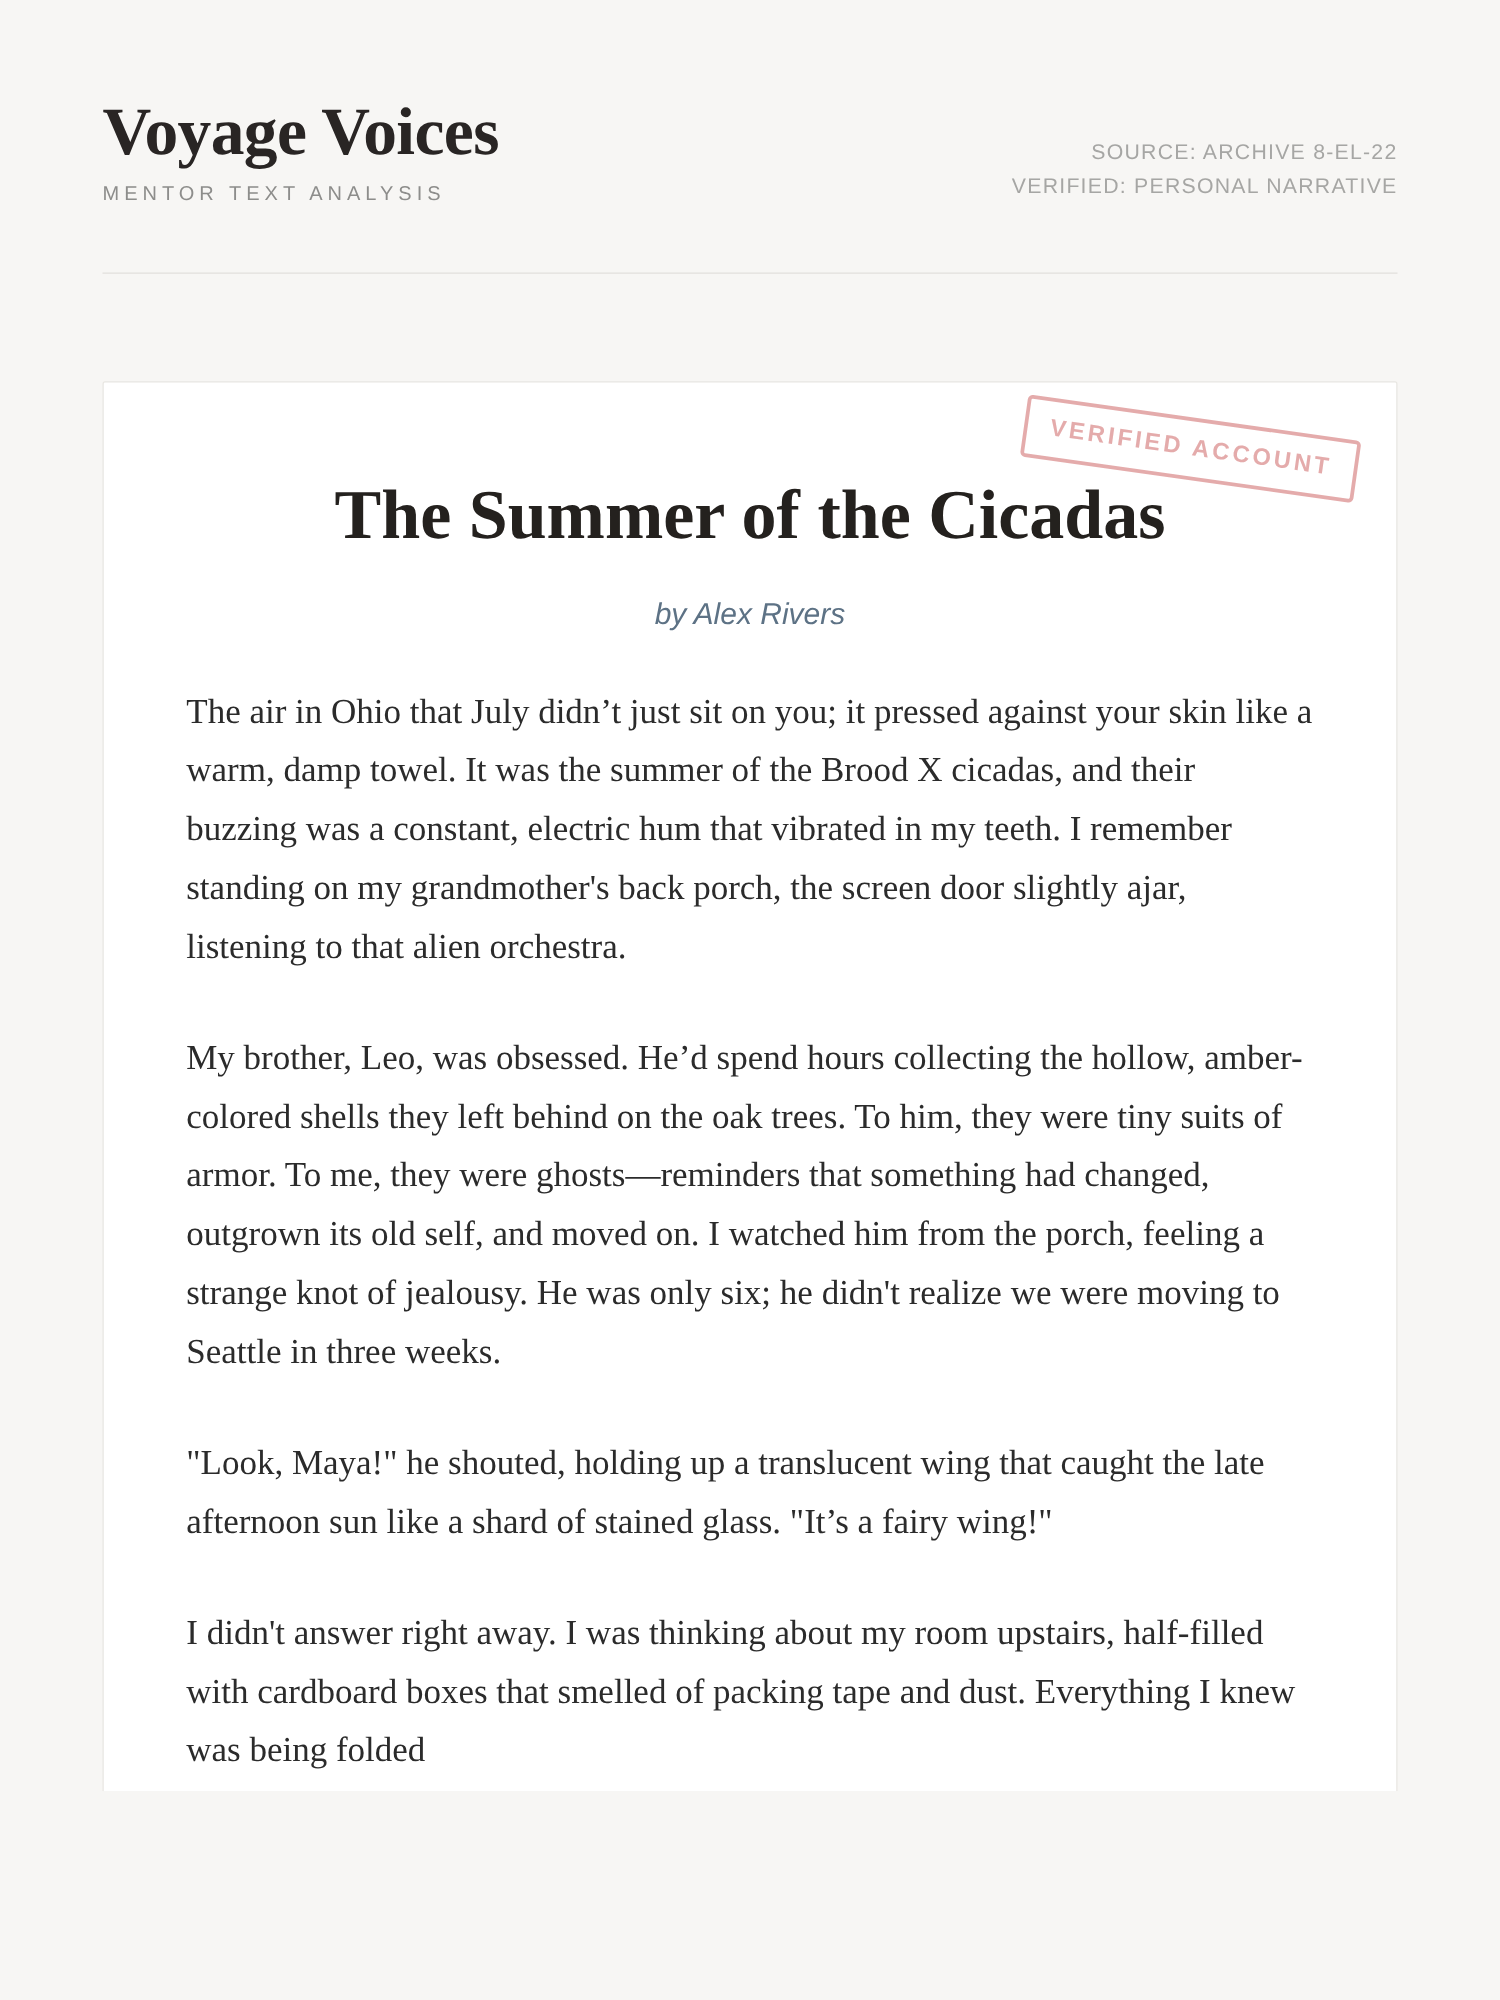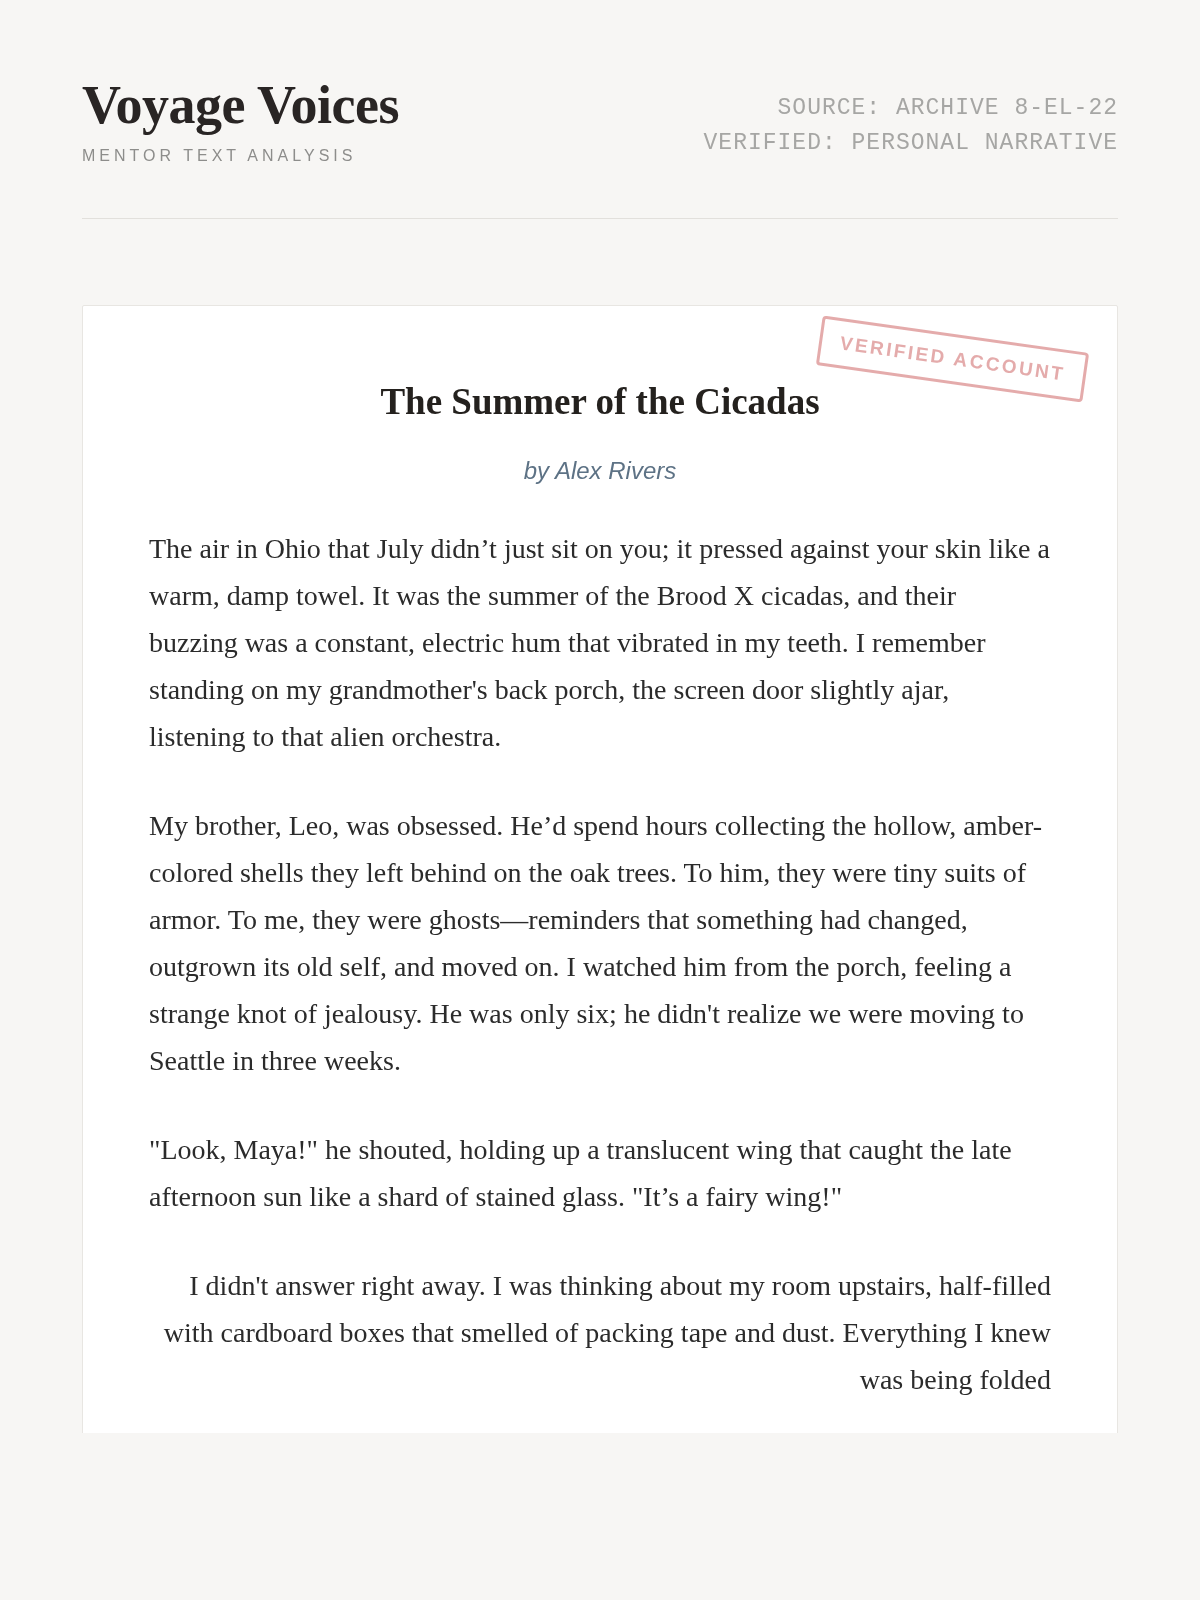--- a/index.html
+++ b/index.html
@@ -41,22 +41,22 @@
   .brand-subtitle{
     margin-top:16px;
     font-family:"Liberation Sans", sans-serif;
     font-size:16px;
     letter-spacing:4px;
     color:#8d8d8b;
     font-weight:400;
   }
   .header-meta{
     text-align:right;
-    font-family:Liberation Mono, monospace;
-    font-size:23px;
+    font-family:Liberation Sans, sans-serif;
+    font-size:17px;
     letter-spacing:1px;
     color:#a6a6a4;
     line-height:1.55;
     padding-bottom:2px;
   }
   .divider{
     border:none;
     border-top:1px solid #e2e0dc;
     margin:54px 82px 0 82px;
   }
@@ -83,42 +83,42 @@
     letter-spacing:2.5px;
     padding:11px 18px;
     border-radius:4px;
     opacity:0.9;
     white-space:nowrap;
   }
   .article-title{
     text-align:center;
     font-family:"Liberation Serif", serif;
     font-weight:700;
-    font-size:37px;
+    font-size:56px;
     letter-spacing:0px;
     color:#24211e;
     margin-top:2px;
   }
   .article-byline{
     text-align:center;
     font-family:"Liberation Sans", sans-serif;
     font-style:italic;
     font-size:24px;
     color:var(--byline);
     margin-top:34px;
     margin-bottom:40px;
   }
   .article-body p{
     font-family:"Liberation Serif", serif;
     font-size:28px;
     line-height:1.68;
     color:#2b2b2b;
     margin:0 0 42px 0;
   }
-  .article-body p:last-child{margin-bottom:0;text-align:right;}
+  .article-body p:last-child{margin-bottom:0;}
 </style>
 </head>
 <body>
 
 <div class="page">
 
   <header class="header">
     <div class="brand-block">
       <div class="brand-title">Voyage Voices</div>
       <div class="brand-subtitle">MENTOR TEXT ANALYSIS</div>

